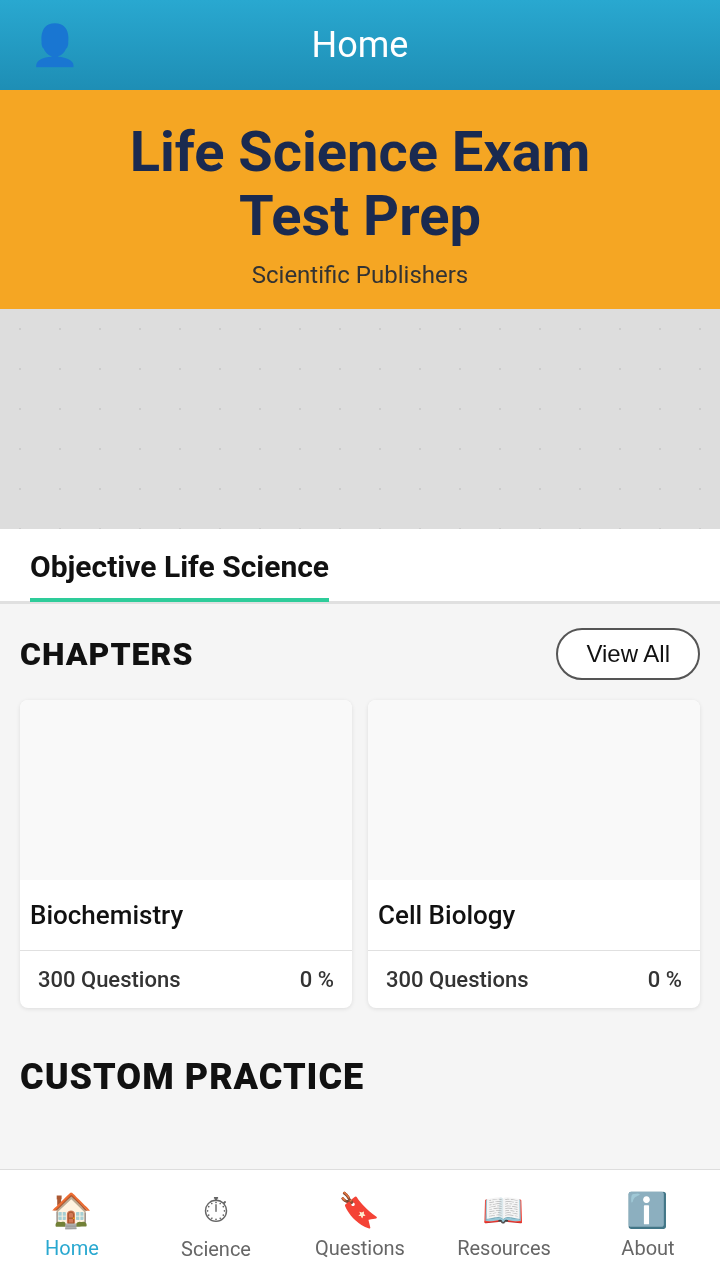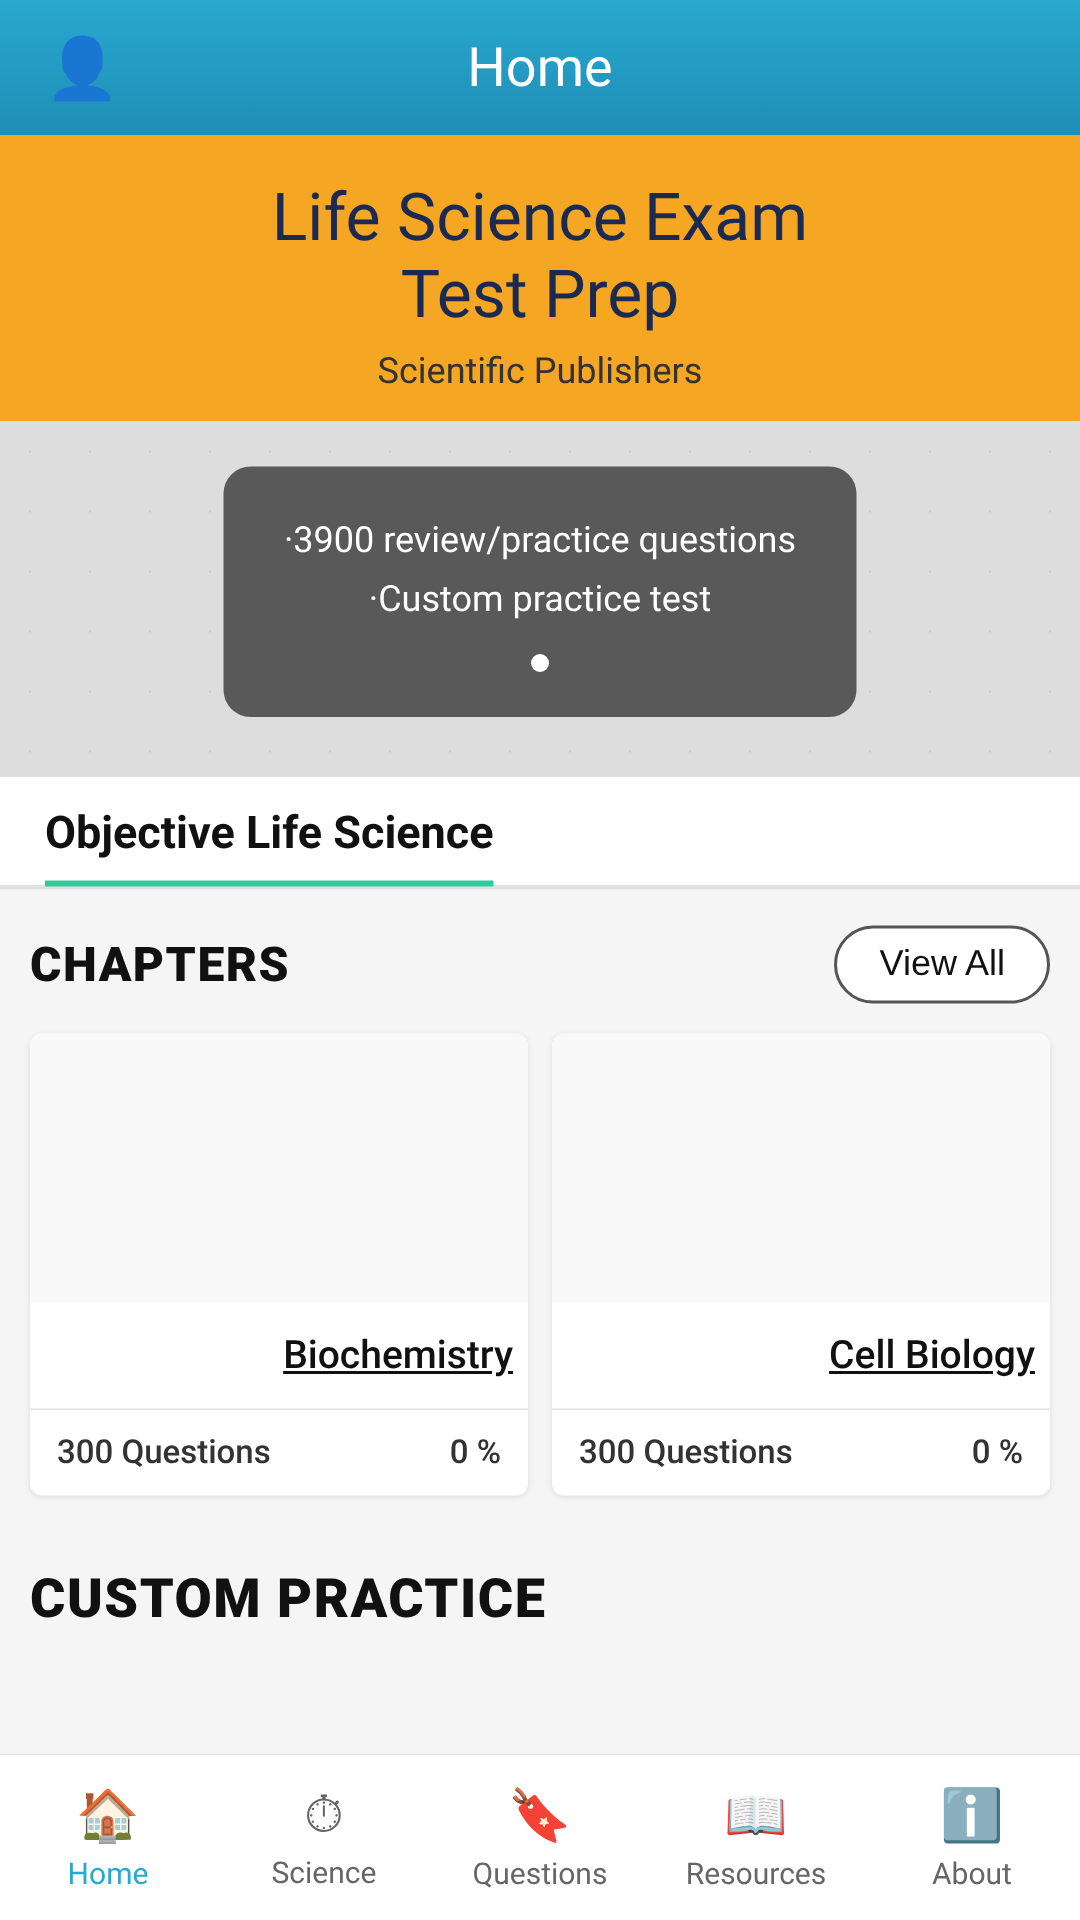--- a/index.html
+++ b/index.html
@@ -54,22 +54,22 @@
     }
 
     
     .banner {
       background: #f5a623;
       padding: 30px 20px 20px;
       text-align: center;
     }
     .banner-title {
       color: #1a2a50;
-      font-size: 44px;
-      font-weight: 400;
+      font-size: 56px;
+      font-weight: 700;
       line-height: 1.15;
       margin-bottom: 12px;
     }
     .banner-subtitle {
       color: #333;
       font-size: 24px;
     }
 
     
     .feature-area {
@@ -181,23 +181,22 @@
       height: 180px;
       background: #f9f9f9;
       display: flex;
       align-items: center;
       justify-content: center;
     }
     .chapter-card-name {
       font-size: 26px;
       font-weight: 500;
       color: #111;
-      text-align: right;
+      text-align: left;
       padding: 20px 10px;
-      text-decoration: underline;
     }
     .chapter-card-footer {
       display: flex;
       justify-content: space-between;
       align-items: center;
       padding: 16px 18px;
       border-top: 1px solid #e0e0e0;
       font-size: 22px;
       color: #333;
     }
@@ -269,27 +268,20 @@
     <span class="header-title">Home</span>
   </div>
 
   <div class="banner">
     <div class="banner-title">Life Science Exam<br>Test Prep</div>
     <div class="banner-subtitle">Scientific Publishers</div>
   </div>
 
   <div class="feature-area">
     <div class="feature-bg"></div>
-    <div class="feature-card">
-      <p>·3900 review/practice questions</p>
-      <p>·Custom practice test</p>
-      <div class="feature-dot">
-        <div class="dot"></div>
-      </div>
-    </div>
   </div>
 
   <div class="section-tab">
     <span class="section-tab-label">Objective Life Science</span>
   </div>
 
   <div class="chapters-section">
     <div class="chapters-header">
       <span class="chapters-title">CHAPTERS</span>
       <button class="view-all-btn">View All</button>

